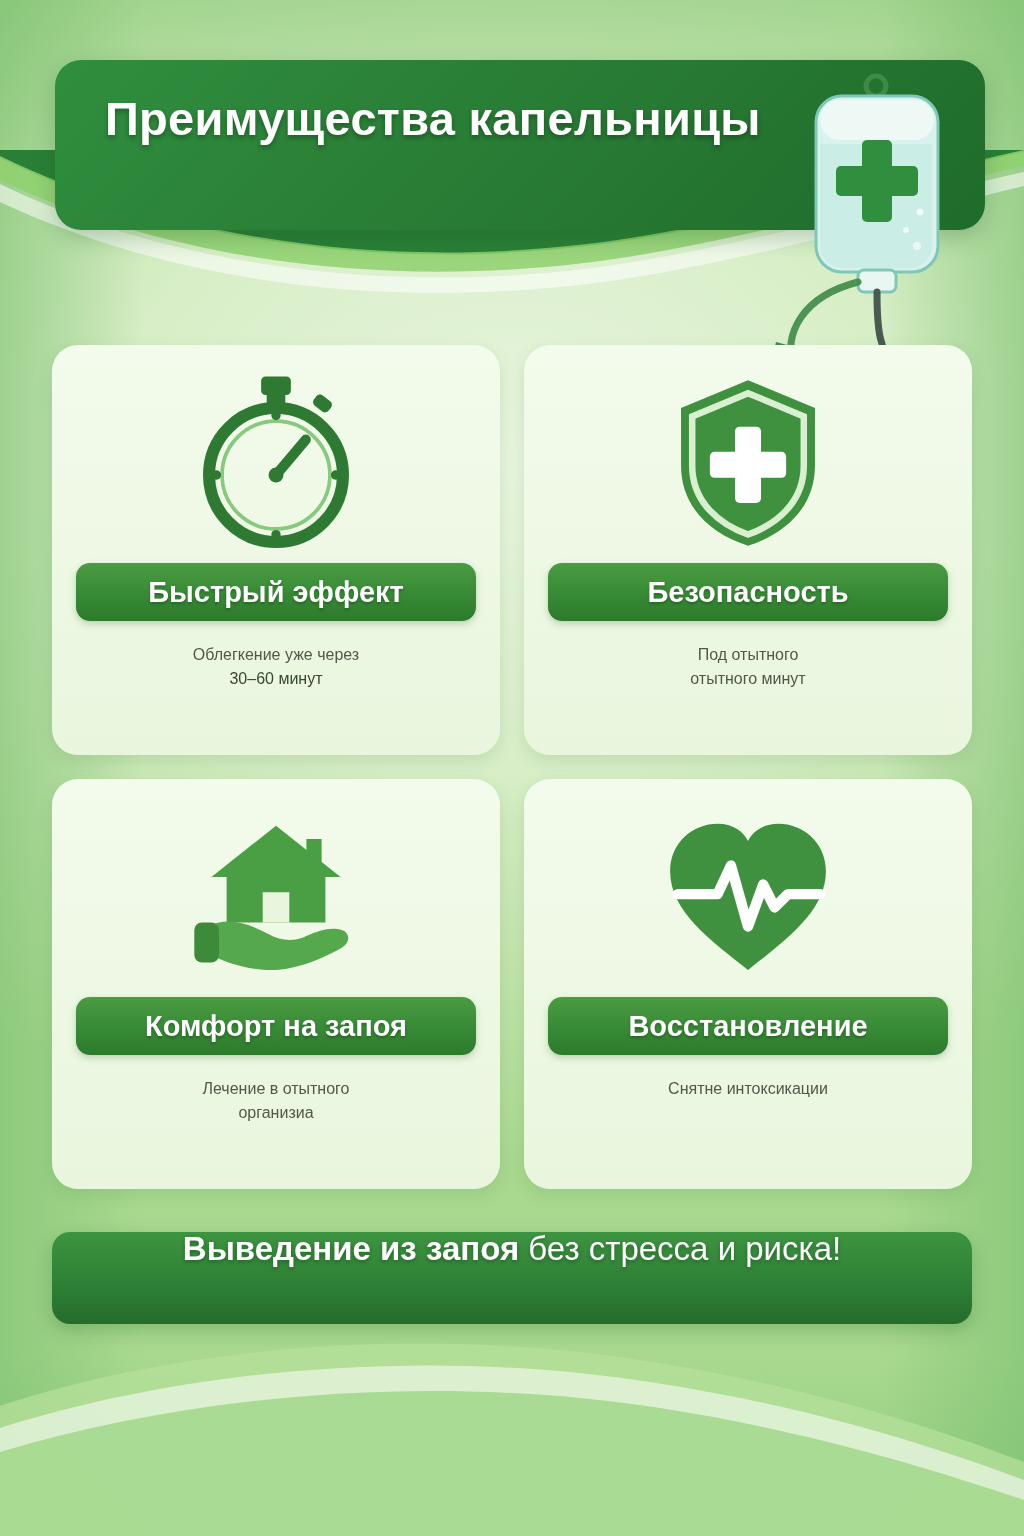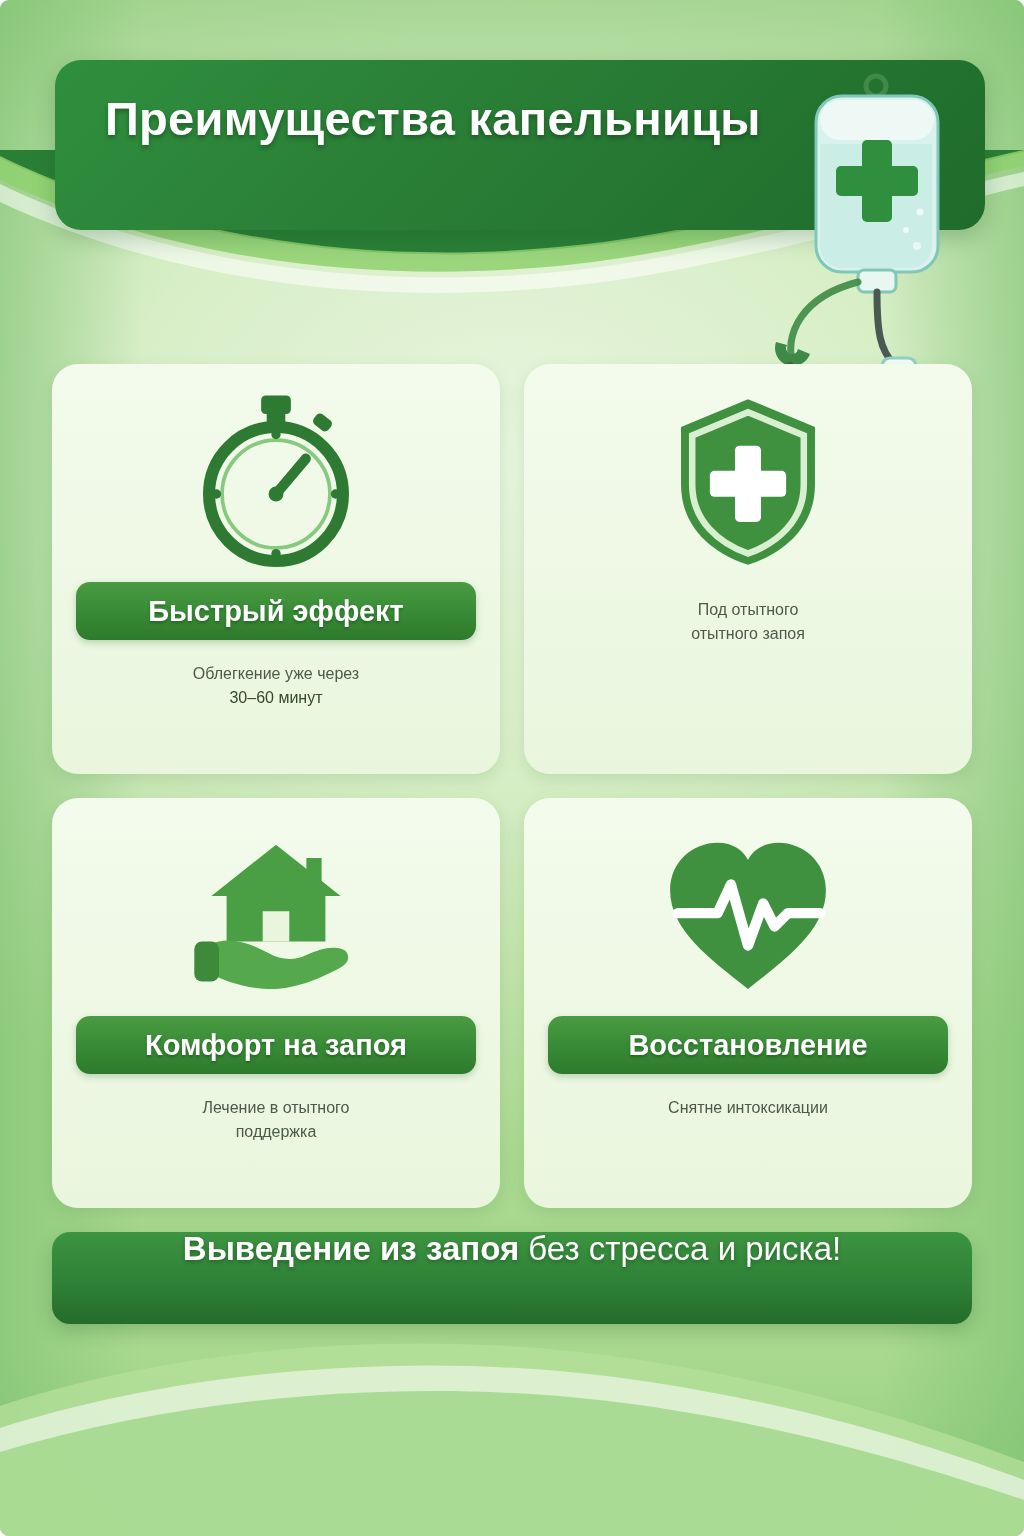--- a/index.html
+++ b/index.html
@@ -14,21 +14,20 @@
     overflow: hidden;
   }
 
   .poster {
     position: relative;
     width: 1024px;
     height: 1536px;
     background:
       radial-gradient(ellipse 900px 700px at 50% 30%, #e8f5df 0%, #d7eec6 45%, #bfe3a8 75%, #a9d98f 100%);
     overflow: hidden;
-    border-radius: 9px;
   }
   
   .poster::before{
     content:"";
     position:absolute; inset:0;
     background:
       linear-gradient(90deg, rgba(120,190,110,.55) 0%, rgba(120,190,110,0) 14%, rgba(120,190,110,0) 86%, rgba(120,190,110,.55) 100%),
       linear-gradient(180deg, rgba(130,195,115,.45) 0%, rgba(130,195,115,0) 12%, rgba(130,195,115,0) 88%, rgba(120,190,110,.5) 100%);
     pointer-events:none;
   }
@@ -67,21 +66,21 @@
   
   .iv-illustration{
     position:absolute;
     right:40px; top:70px;
     width:230px; height:330px;
   }
 
   
   .grid{
     position:absolute;
-    left:52px; top:364px;
+    left:52px; top:345px;
     width:956px;
     display:grid;
     grid-template-columns:448px 448px;
     grid-template-rows:410px 410px;
     gap:24px 24px;
   }
   .card{
     position:relative;
     background:linear-gradient(180deg, #f3fbec 0%, #e9f6dd 100%);
     border-radius:26px;
@@ -235,42 +234,43 @@
 
     <div class="card">
       <div class="card-icon">
         <svg viewBox="0 0 200 200" width="186" height="186">
           <path d="M100,12 L172,42 L172,104 C172,150 138,178 100,190 C62,178 28,150 28,104 L28,42 Z" fill="#3f9140"></path>
           <path d="M100,26 L160,51 L160,104 C160,143 131,167 100,178 C69,167 40,143 40,104 L40,51 Z" fill="none" stroke="#d8f0cf" stroke-width="7"></path>
           <rect x="86" y="62" width="28" height="82" rx="5" fill="#ffffff"></rect>
           <rect x="59" y="89" width="82" height="28" rx="5" fill="#ffffff"></rect>
         </svg>
       </div>
+      <div class="card-title">Безопасность</div>
       <div class="card-desc">
         <span>Под отытного</span><br>
-        <span>отытного запоя</span>
+        <span>отытного минут</span>
       </div>
     </div>
 
     <div class="card">
       <div class="card-icon">
         <svg viewBox="0 0 200 200" width="190" height="190">
 
           <path d="M100,26 L168,80 L152,80 L152,128 L48,128 L48,80 L32,80 Z" fill="#4a9e43"></path>
           <rect x="132" y="40" width="16" height="26" fill="#4a9e43"></rect>
           <path d="M86,96 h28 v32 h-28 Z" fill="#e9f6dd"></path>
 
           <path d="M28,132 C48,122 70,128 92,140 C106,148 120,148 132,142 C146,136 158,132 170,136 C178,139 178,149 170,154 C150,166 120,178 96,178 C70,178 46,170 28,160 Z" fill="#55a84c"></path>
           <rect x="14" y="128" width="26" height="42" rx="8" fill="#3d8a3a"></rect>
         </svg>
       </div>
       <div class="card-title">Комфорт на запоя</div>
       <div class="card-desc">
         <span>Лечение в отытного</span><br>
-        <span>поддержка</span>
+        <span>организиа</span>
       </div>
     </div>
 
     <div class="card">
       <div class="card-icon">
         <svg viewBox="0 0 200 200" width="190" height="190">
           <path d="M100,178 C60,146 18,116 18,74 C18,44 42,24 68,24 C84,24 95,32 100,42 C105,32 116,24 132,24 C158,24 182,44 182,74 C182,116 140,146 100,178 Z" fill="#3f9140"></path>
           <path d="M26,98 L68,98 L82,68 L100,132 L116,88 L128,112 L142,98 L176,98" fill="none" stroke="#ffffff" stroke-width="11" stroke-linecap="round" stroke-linejoin="round"></path>
         </svg>
       </div>

